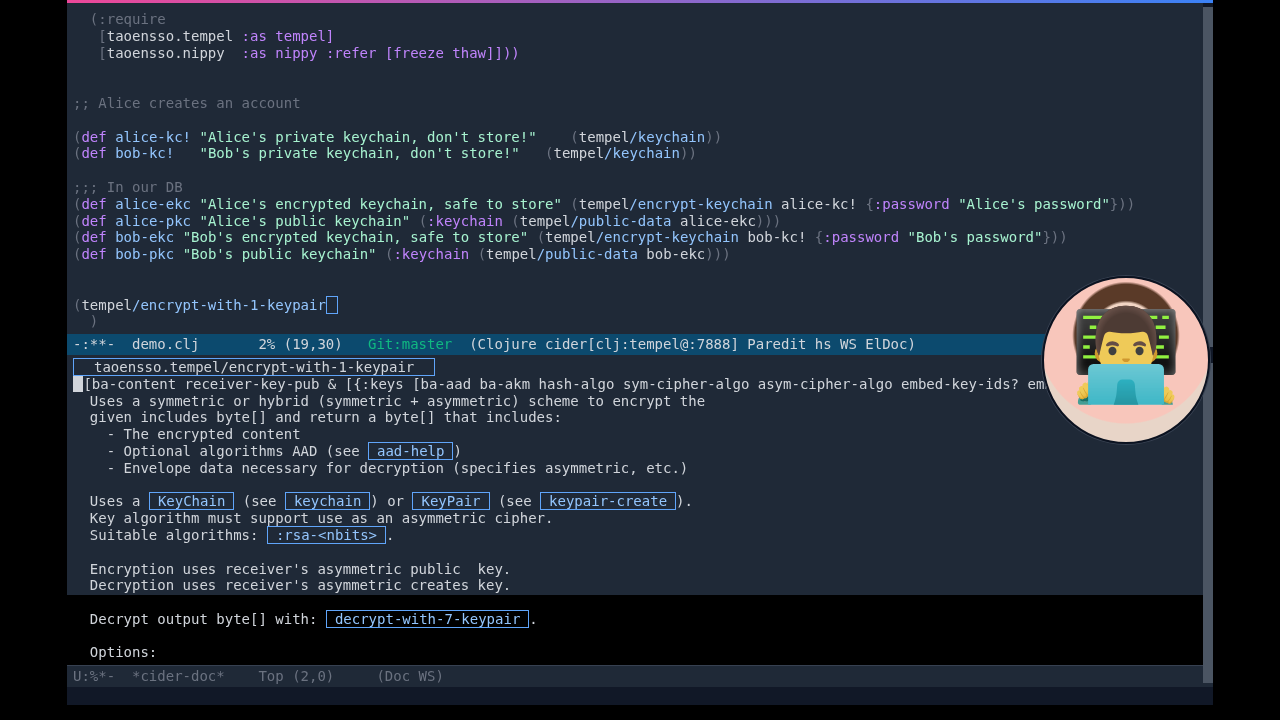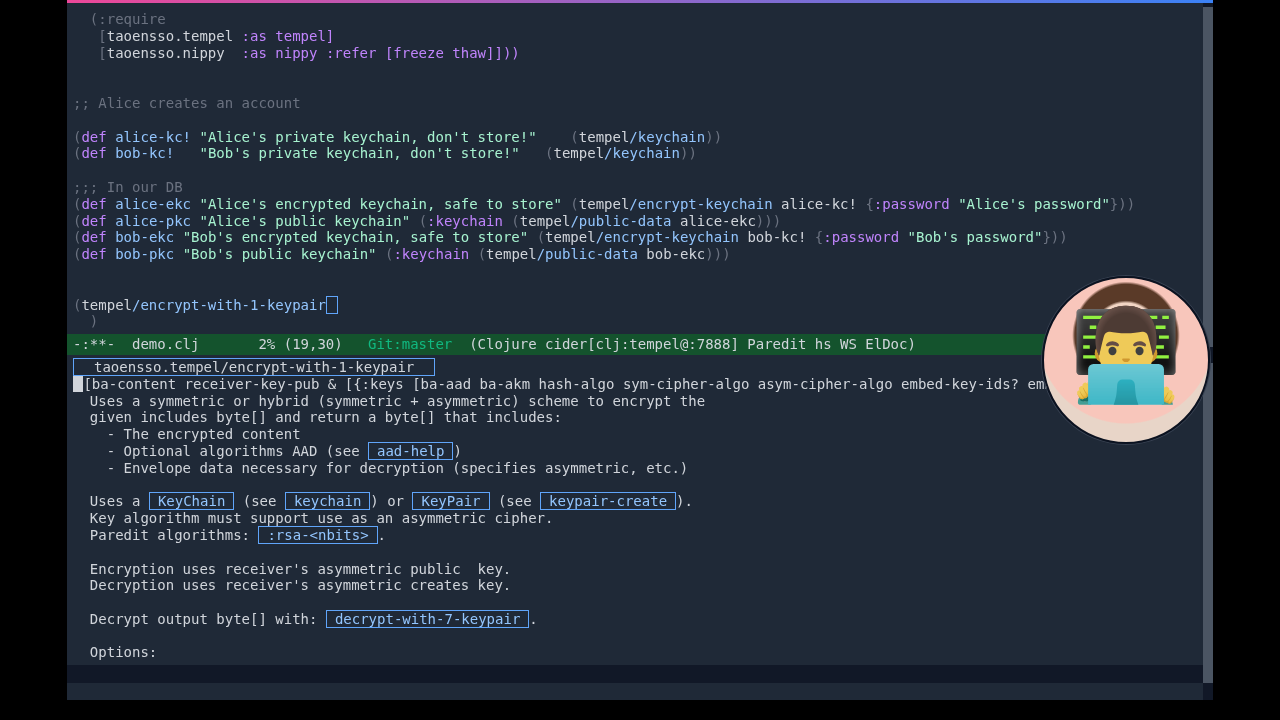--- a/index.html
+++ b/index.html
@@ -11,35 +11,35 @@
     width: 1280px;
     height: 720px;
     overflow: hidden;
     position: relative;
   }
   .editor {
     position: absolute;
     left: 67px;
     top: 0;
     width: 1146px;
-    height: 700px;
+    height: 595px;
     background: #1f2937;
     color: #d1d5db;
   }
   .topbar {
     height: 3px;
     background: linear-gradient(to right, #ec4899 0%, #3b82f6 100%);
   }
   .code-pane {
     padding: 8px 6px 4px 6px;
     white-space: pre;
     font-family: inherit;
   }
   .modeline {
-    background: #14532d;
+    background: #0c4a6e;
     color: #d1d5db;
     padding: 2px 6px;
     white-space: pre;
     font-family: inherit;
   }
   .modeline .git { color: #10b981; }
   .doc-pane {
     padding: 4px 6px;
     white-space: pre-wrap;
     font-family: inherit;
@@ -153,29 +153,30 @@
   <div class="doc-pane"><span class="ref-box-title">taoensso.tempel/encrypt-with-1-keypair</span>
 <span class="cursor-block"> </span><span>[ba-content receiver-key-pub &amp; [{:keys [ba-aad ba-akm hash-algo sym-cipher-algo asym-cipher-algo embed-key-ids? embed-h</span>
 <span>  Uses a symmetric or hybrid (symmetric + asymmetric) scheme to encrypt the</span>
 <span>  given includes byte[] and return a byte[] that includes:</span>
 <span>    - The encrypted content</span>
 <span>    - Optional algorithms AAD (see </span><span class="ref-box">aad-help</span><span>)</span>
 <span>    - Envelope data necessary for decryption (specifies asymmetric, etc.)</span>
 
 <span>  Uses a </span><span class="ref-box">KeyChain</span><span> (see </span><span class="ref-box">keychain</span><span>) or </span><span class="ref-box">KeyPair</span><span> (see </span><span class="ref-box">keypair-create</span><span>).</span>
 <span>  Key algorithm must support use as an asymmetric cipher.</span>
-<span>  Paredit algorithms: </span><span class="ref-box">:rsa-&lt;nbits&gt;</span><span>.</span>
+<span>  Suitable algorithms: </span><span class="ref-box">:rsa-&lt;nbits&gt;</span><span>.</span>
 
 <span>  Encryption uses receiver's asymmetric public  key.</span>
 <span>  Decryption uses receiver's asymmetric creates key.</span>
 
 <span>  Decrypt output byte[] with: </span><span class="ref-box">decrypt-with-7-keypair</span><span>.</span>
 
 <span>  Options:</span></div>
 
+  <div class="modeline2"><span>U:%*-  *cider-doc*    Top (2,0)     (Doc WS)</span></div>
 
   <div class="minibuffer"></div>
 
   <div class="scrollbar">
     <div class="scrollthumb" style="top:4px;height:340px;"></div>
     <div class="scrollthumb" style="top:360px;height:320px;"></div>
   </div>
 </div>
 
 <div class="avatar"></div>

